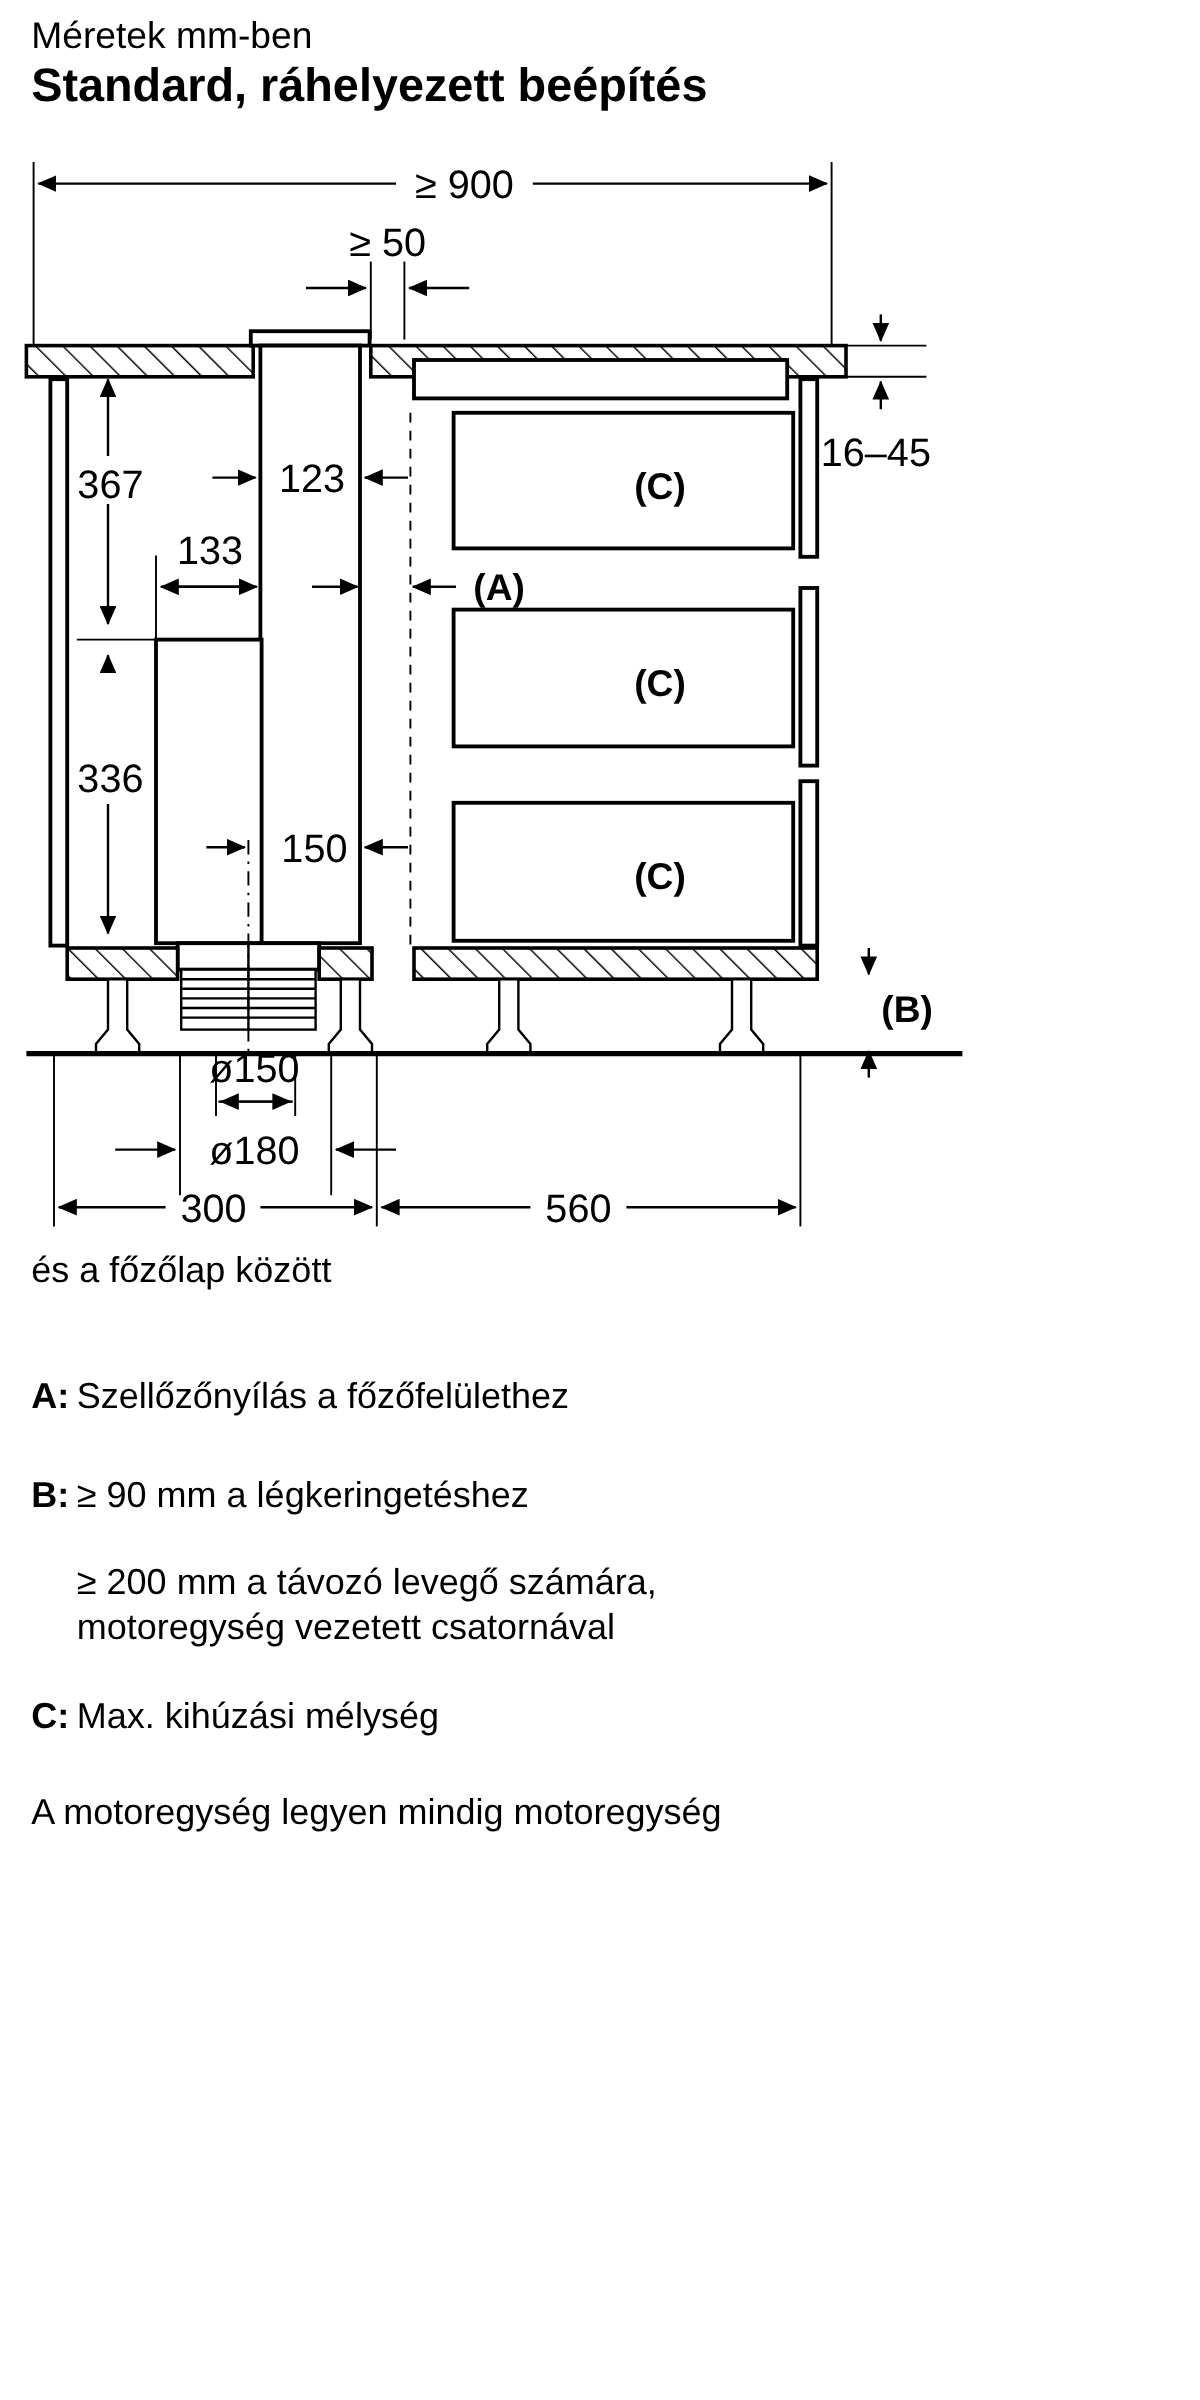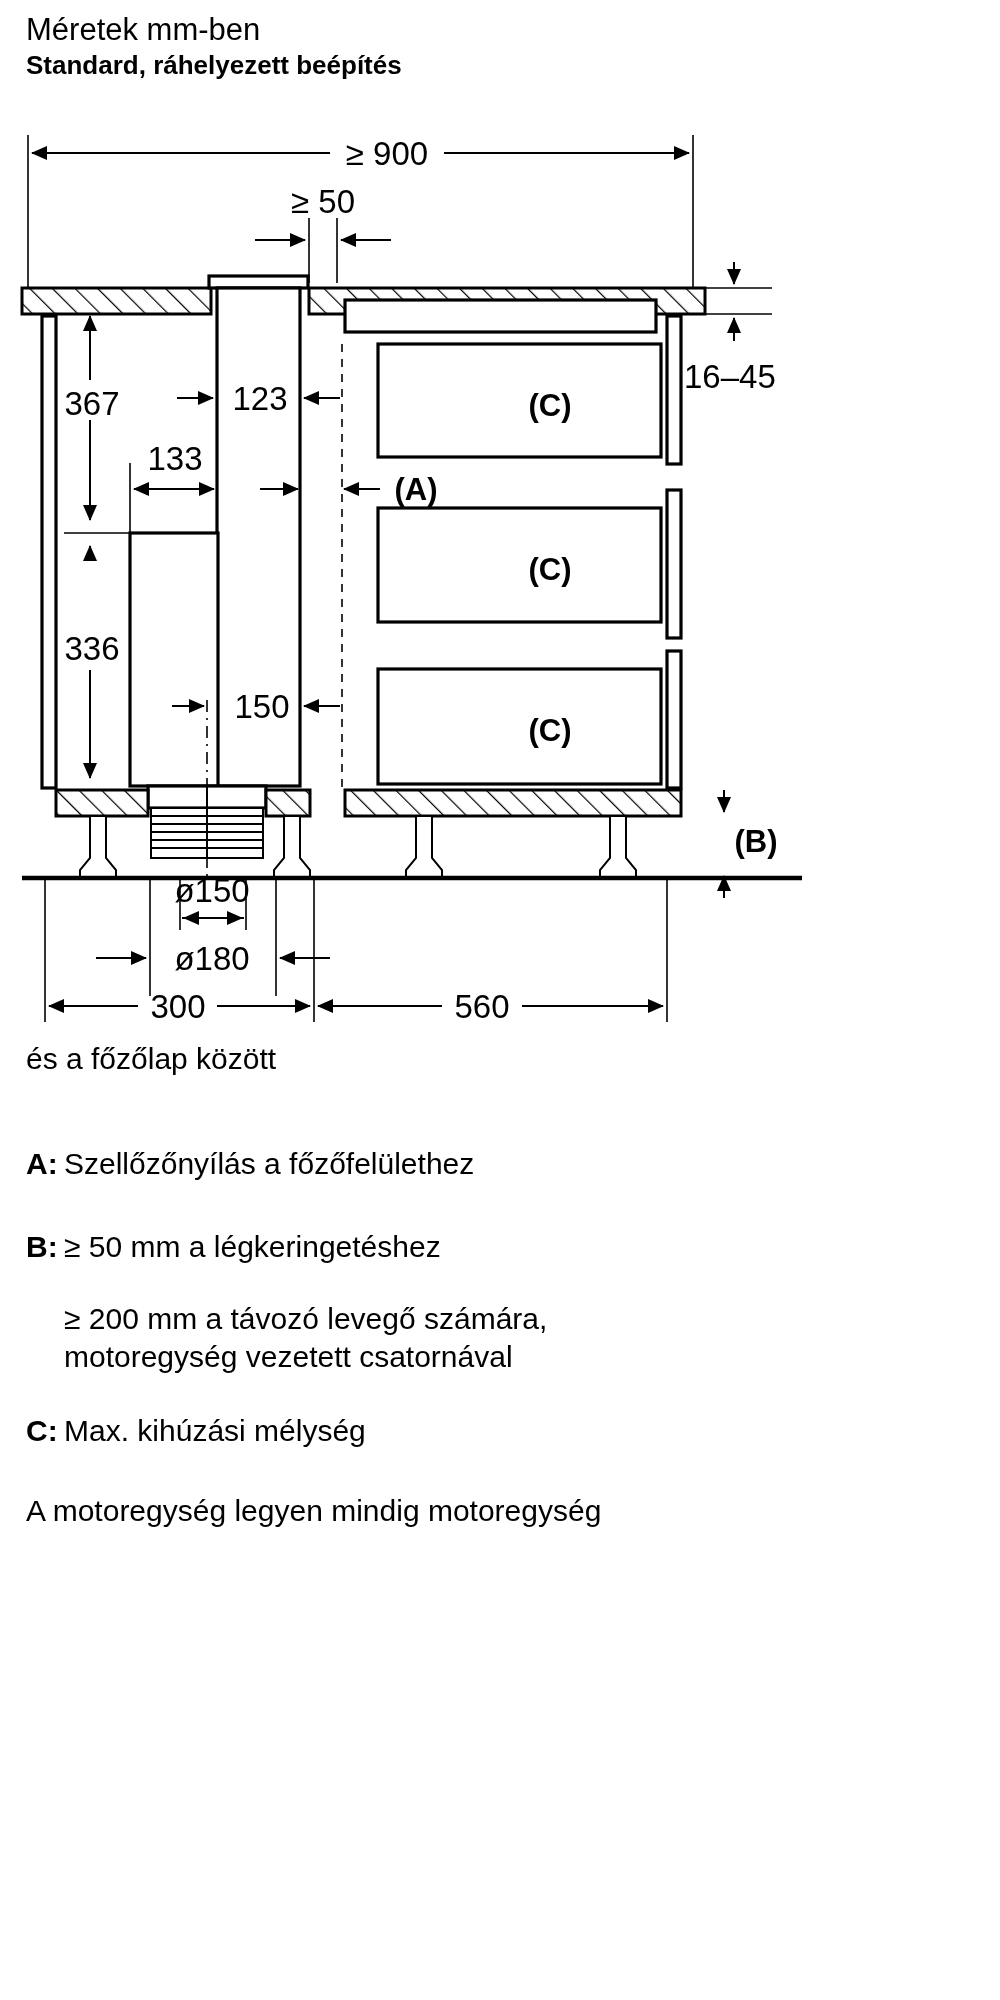--- a/index.html
+++ b/index.html
@@ -6,21 +6,21 @@
   body{
     width:1000px;height:2000px;
     font-family:"Liberation Sans","DejaVu Sans",sans-serif;
     color:#000000;
     -webkit-font-smoothing:antialiased;
   }
   .page{position:relative;width:1000px;height:2000px;overflow:hidden;margin-left:12px;}
 
   .hdr{position:absolute;left:14px;}
   .hdr-line1{top:12px;font-size:31px;font-weight:400;letter-spacing:0px;}
-  .hdr-line2{top:50px;font-size:26px;font-weight:700;letter-spacing:0px;}
+  .hdr-line2{top:50px;font-size:39px;font-weight:700;letter-spacing:0px;}
 
   svg.draw{position:absolute;left:0;top:0;width:1000px;height:2000px;}
 
   .ln{stroke:#000;fill:none;}
   .w1{stroke-width:2;}
   .w2{stroke-width:3.2;}
   .w3{stroke-width:4.4;}
   .thin{stroke-width:1.6;}
   .dash{stroke-dasharray:8 7;}
   .dashdot{stroke-dasharray:12 6 2 6;}
@@ -239,21 +239,21 @@
   </div>
 
   <div class="legend" style="top:1145px;">
     <div class="lg-row">
       <span class="lg-key">A:</span><span>Szellőzőnyílás a főzőfelülethez</span>
     </div>
   </div>
 
   <div class="legend" style="top:1228px;">
     <div class="lg-row">
-      <span class="lg-key">B:</span><span>≥ 50 mm a légkeringetéshez</span>
+      <span class="lg-key">B:</span><span>≥ 90 mm a légkeringetéshez</span>
     </div>
   </div>
 
   <div class="legend" style="top:1300px;">
     <div class="lg-row lg-ind">≥ 200 mm a távozó levegő számára,</div>
     <div class="lg-row lg-ind">motoregység vezetett csatornával</div>
   </div>
 
   <div class="legend" style="top:1412px;">
     <div class="lg-row">

